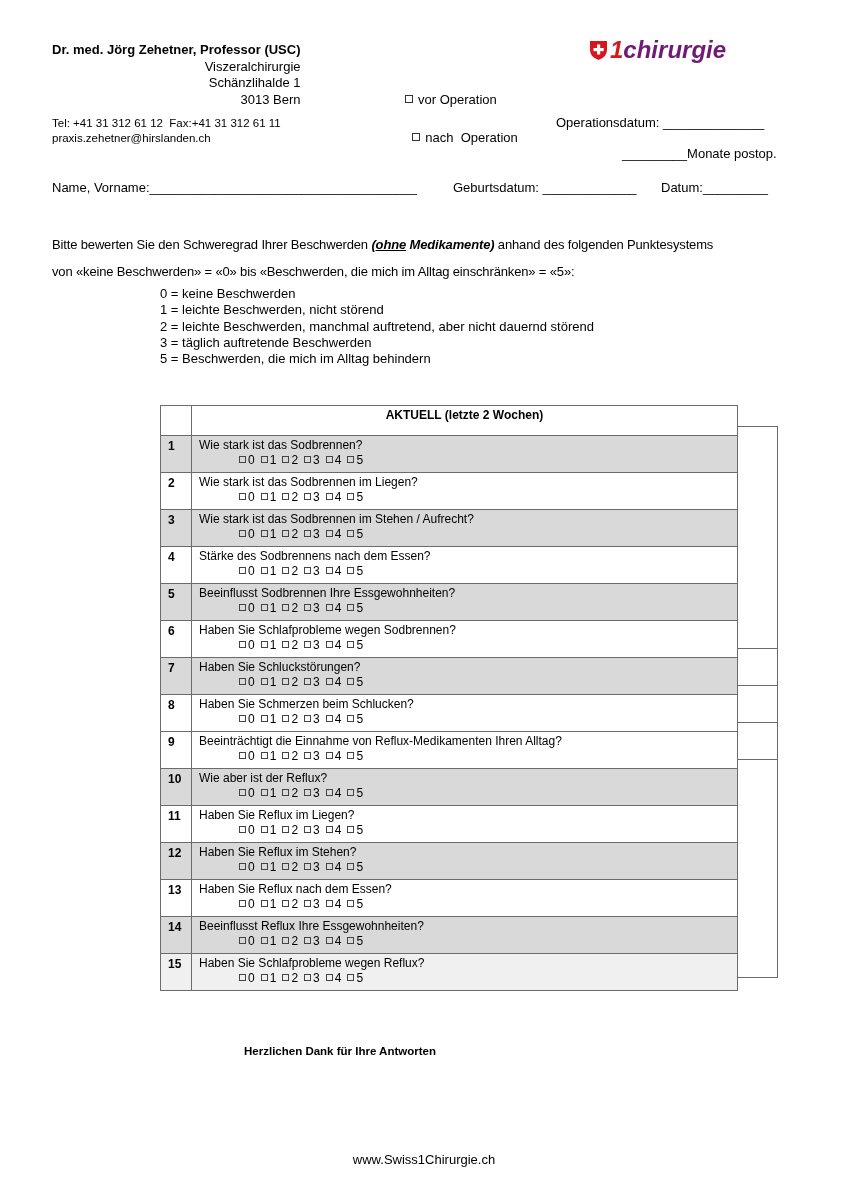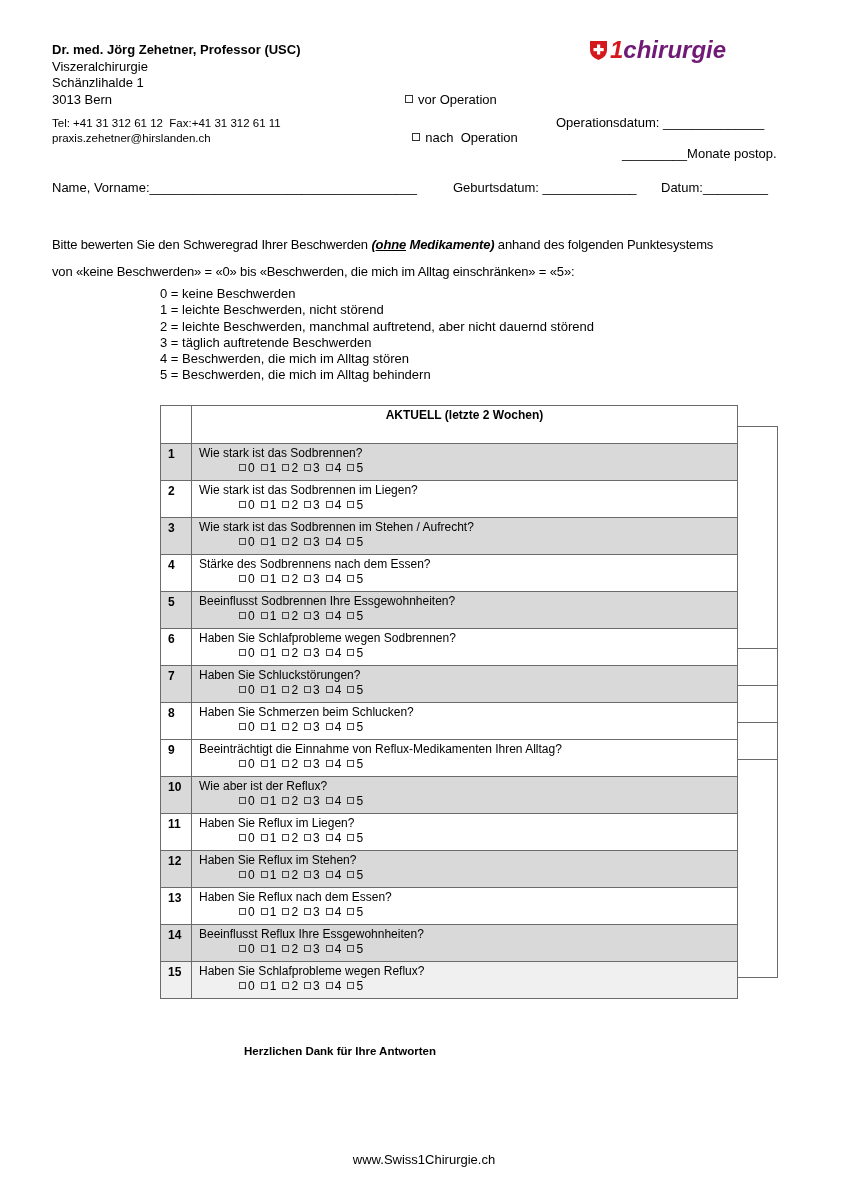--- a/index.html
+++ b/index.html
@@ -1,36 +1,36 @@
 <!DOCTYPE html>
 <html><head>
 <meta charset="utf-8">
 <style>
   html, body { margin: 0; padding: 0; background: #ffffff; }
   body { width: 848px; height: 1200px; position: relative; overflow: hidden;
          font-family: "Liberation Sans", sans-serif; color: #000; }
   .abs { position: absolute; }
-  .addr { left: 52px; top: 42px; font-size: 13px; line-height: 16.5px; }
+  .addr { left: 52px; top: 42px; font-size: 13px; line-height: 16.5px; text-align: right; }
   .addr .name { font-weight: bold; }
   .contact { left: 52px; top: 116px; font-size: 11.5px; line-height: 14.5px; }
   .logo { left: 589px; top: 38px; display: flex; align-items: center; }
   .logo .shield { width: 19px; height: 22px; }
   .logo .one { color: #d4181e; font-style: italic; font-weight: bold; font-size: 24px; margin-left: 2px; line-height: 24px; }
   .logo .chir { color: #701a75; font-style: italic; font-weight: bold; font-size: 24px; line-height: 24px; }
   .opt { font-size: 13px; }
   .box { display: inline-block; width: 6px; height: 6px; border: 1px solid #333; margin-right: 5px; vertical-align: 1px; }
   .field { font-size: 13px; white-space: pre; }
   .intro { left: 52px; font-size: 13px; width: 780px; letter-spacing: -0.15px; }
   .scale { left: 160px; top: 286px; font-size: 13px; line-height: 16.3px; }
   table.q { position: absolute; left: 160px; top: 405px; border-collapse: collapse; width: 578px; font-size: 12px; }
   table.q td { border: 1px solid #6b6b6b; padding: 0; vertical-align: top; }
   table.q td.num { width: 31px; font-weight: bold; padding: 3px 0 0 7px; box-sizing: border-box; }
   table.q td.txt { padding: 2px 0 0 7px; margin-top: 16px; }
   table.q tr.hdr td { height: 19px; }
-  table.q tr.hdr td.title { text-align: center; font-weight: bold; padding: 2px 0 16px 0; }
+  table.q tr.hdr td.title { text-align: center; font-weight: bold; padding: 2px 0 8px 0; }
   table.q tr.item td { height: 34px; }
   table.q tr.grey td { background: #d9d9d9; }
   table.q tr.light td { background: #f0f0f0; }
   table.q tr.hline td { border-top: 1px solid #6b6b6b; border-bottom: 1px solid #6b6b6b; }
   .choices { margin-left: 40px; margin-top: 1px; word-spacing: 2px; }
   .chbox { display: inline-block; width: 5px; height: 5px; border: 1px solid #444; margin-right: 2px; vertical-align: 1px; }
   .choice { margin-right: 6px; }
   .choice16 { margin-right: 24px; }
   .sidecol { position: absolute; left: 738px; width: 40px; border: 1px solid #6b6b6b; border-left: none; box-sizing: border-box; }
   .thanks { left: 0; width: 680px; top: 1045px; text-align: center; font-weight: bold; font-size: 11.5px; }
@@ -76,21 +76,20 @@
 <div class="abs intro" style="top:237px;">
   <span>Bitte bewerten Sie den Schweregrad Ihrer Beschwerden </span><b><i><span>(</span><u>ohne</u><span> Medikamente)</span></i></b><span> anhand des folgenden Punktesystems</span>
 </div>
 <div class="abs intro" style="top:264px;">von «keine Beschwerden» = «0» bis «Beschwerden, die mich im Alltag einschränken» = «5»:</div>
 
 <div class="abs scale">
   <div>0 = keine Beschwerden</div>
   <div>1 = leichte Beschwerden, nicht störend</div>
   <div>2 = leichte Beschwerden, manchmal auftretend, aber nicht dauernd störend</div>
   <div>3 = täglich auftretende Beschwerden</div>
-  <div>4 = Beschwerden, die mich im Alltag stören</div>
   <div>5 = Beschwerden, die mich im Alltag behindern</div>
 </div>
 
 <div class="sidecol" style="top:426px; height:223px;"></div>
 <div class="sidecol" style="top:648px; height:38px;"></div>
 <div class="sidecol" style="top:685px; height:38px;"></div>
 <div class="sidecol" style="top:722px; height:38px;"></div>
 <div class="sidecol" style="top:759px; height:219px;"></div>
 
 <table class="q">

